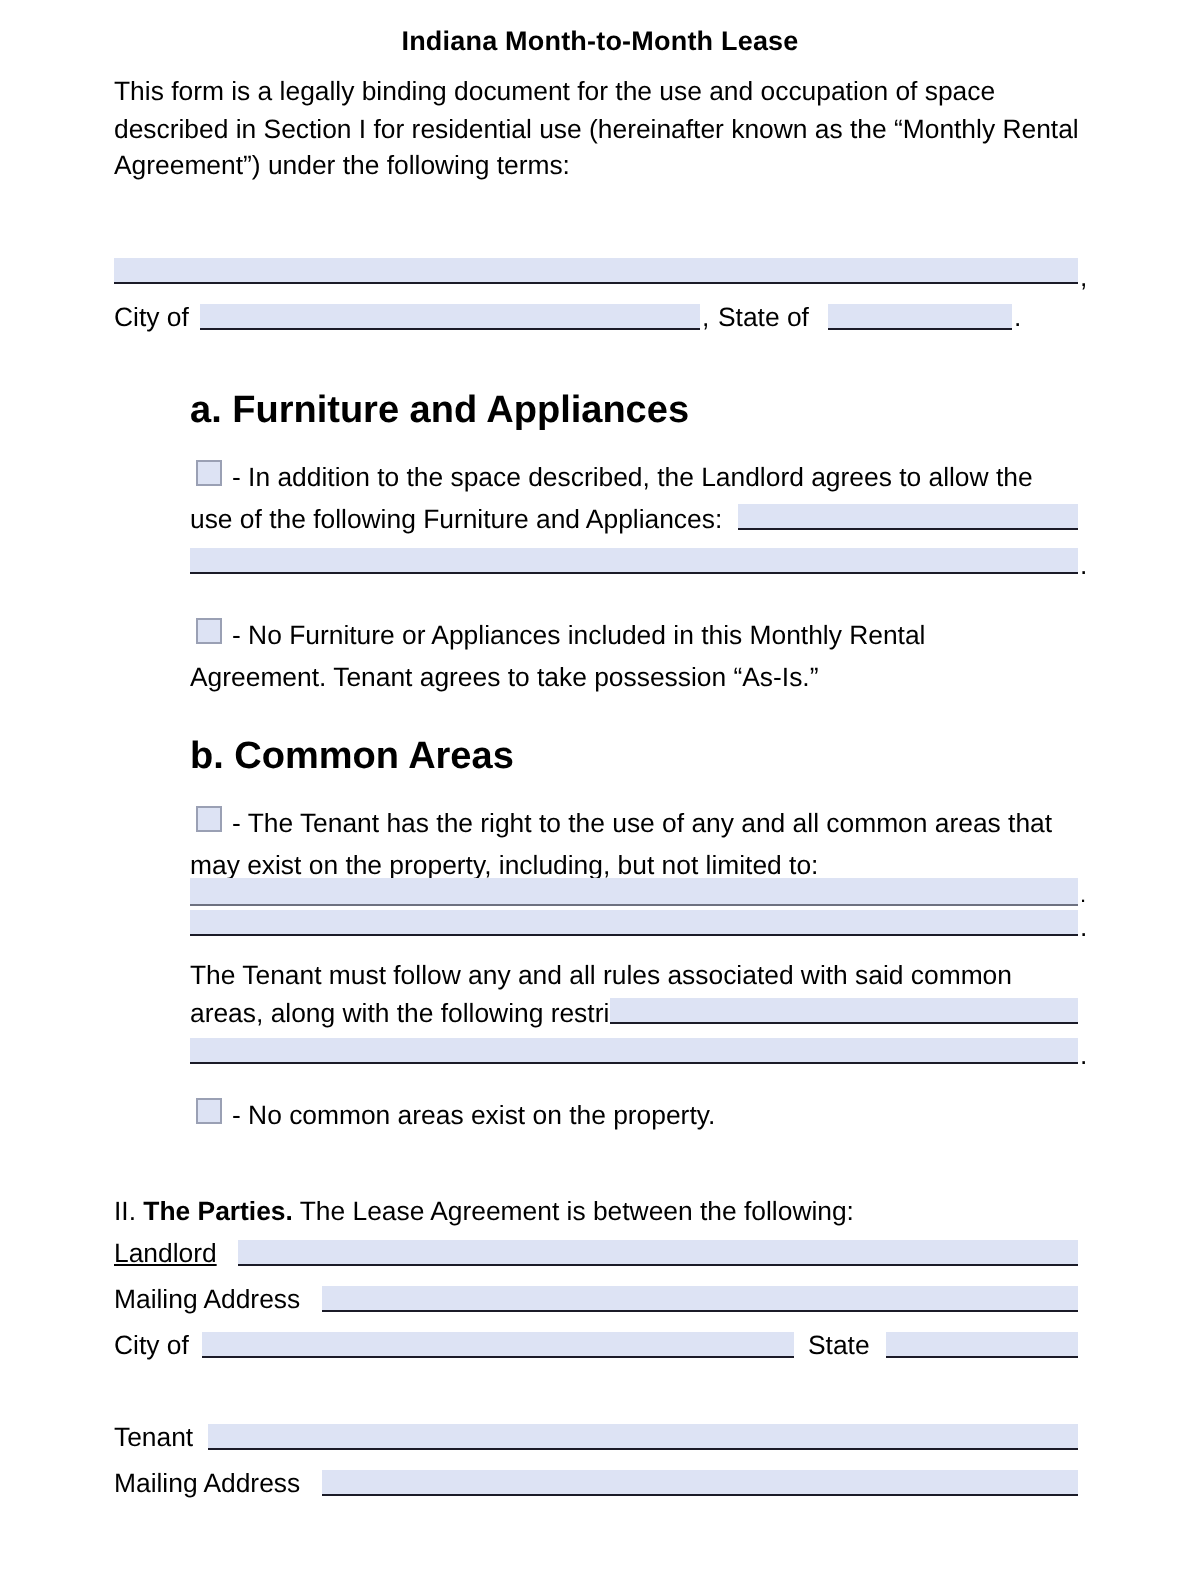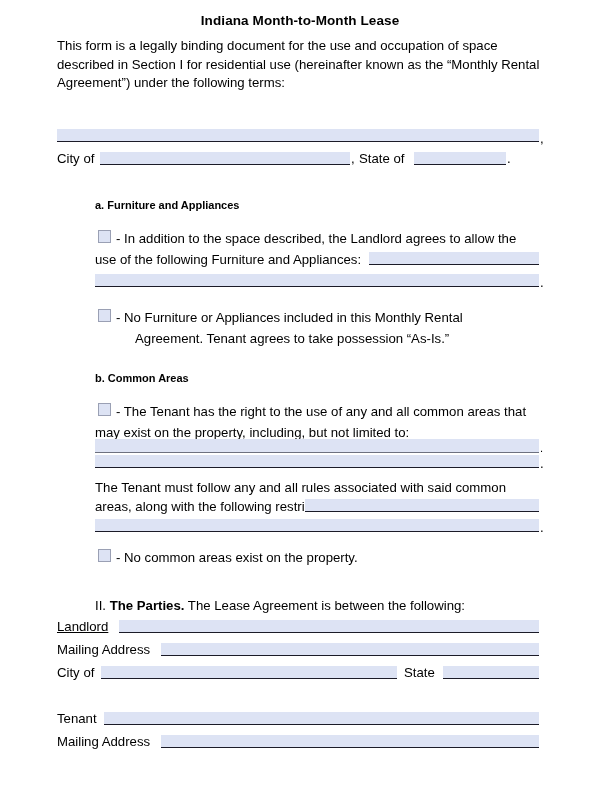--- a/index.html
+++ b/index.html
@@ -43,21 +43,21 @@
 
   .sec-head {
     position: absolute;
     font-size: 13.2px;
     line-height: 17px;
   }
   .sec-head b { font-weight: bold; }
 
   .sub-head {
     position: absolute;
-    font-size: 11px;
+    font-size: 19px;
     font-weight: bold;
     line-height: 17px;
   }
 
   .para {
     position: absolute;
     font-size: 13.2px;
     line-height: 19px;
   }
 
@@ -122,21 +122,21 @@
 
   <div class="cbox" style="left:98px; top:230px;"></div>
   <div class="para" style="left:116px; top:229px; width:420px;">- In addition to the space described, the Landlord agrees to allow the</div>
   <div class="para" style="left:95px; top:250px;">use of the following Furniture and Appliances:</div>
   <div class="field" style="left:369px; top:252px; width:170px; height:13px;"></div>
   <div class="field" style="left:95px; top:274px; width:444px; height:13px;"></div>
   <div class="punct" style="left:540px; top:274px;">.</div>
 
   <div class="cbox" style="left:98px; top:309px;"></div>
   <div class="para" style="left:116px; top:308px; width:420px;">- No Furniture or Appliances included in this Monthly Rental</div>
-  <div class="para" style="left:95px; top:329px;margin-left:40px;">Agreement. Tenant agrees to take possession “As-Is.”</div>
+  <div class="para" style="left:95px; top:329px;">Agreement. Tenant agrees to take possession “As-Is.”</div>
 
   <div class="sub-head" style="left:95px; top:370px;">b. Common Areas</div>
 
   <div class="cbox" style="left:98px; top:403px;"></div>
   <div class="para" style="left:116px; top:402px; width:430px;">- The Tenant has the right to the use of any and all common areas that</div>
   <div class="para" style="left:95px; top:423px;">may exist on the property, including, but not limited to:</div>
 
   <div class="field-lite" style="left:95px; top:439px; width:444px; height:14px;"></div>
   <div class="punct" style="left:540px; top:440px; font-size:11px;">.</div>
 
@@ -145,21 +145,21 @@
 
   <div class="para" style="left:95px; top:478px;">The Tenant must follow any and all rules associated with said common</div>
   <div class="para" style="left:95px; top:497px;">areas, along with the following restrictions:</div>
   <div class="field" style="left:305px; top:499px; width:234px; height:13px;"></div>
   <div class="field" style="left:95px; top:519px; width:444px; height:13px;"></div>
   <div class="punct" style="left:540px; top:519px;">.</div>
 
   <div class="cbox" style="left:98px; top:549px;"></div>
   <div class="para" style="left:116px; top:548px;">- No common areas exist on the property.</div>
 
-  <div class="sec-head" style="left:57px; top:597px;margin-left:38px;">
+  <div class="sec-head" style="left:57px; top:597px;">
     <span>II.</span>
     <b>The Parties.</b><span> The Lease Agreement is between the following:</span>
   </div>
 
   <div class="lbl" style="left:57px; top:618px;text-decoration:underline;">Landlord</div>
   <div class="field" style="left:119px; top:620px; width:420px; height:13px;"></div>
 
   <div class="lbl" style="left:57px; top:641px;">Mailing Address</div>
   <div class="field" style="left:161px; top:643px; width:378px; height:13px;"></div>
 

